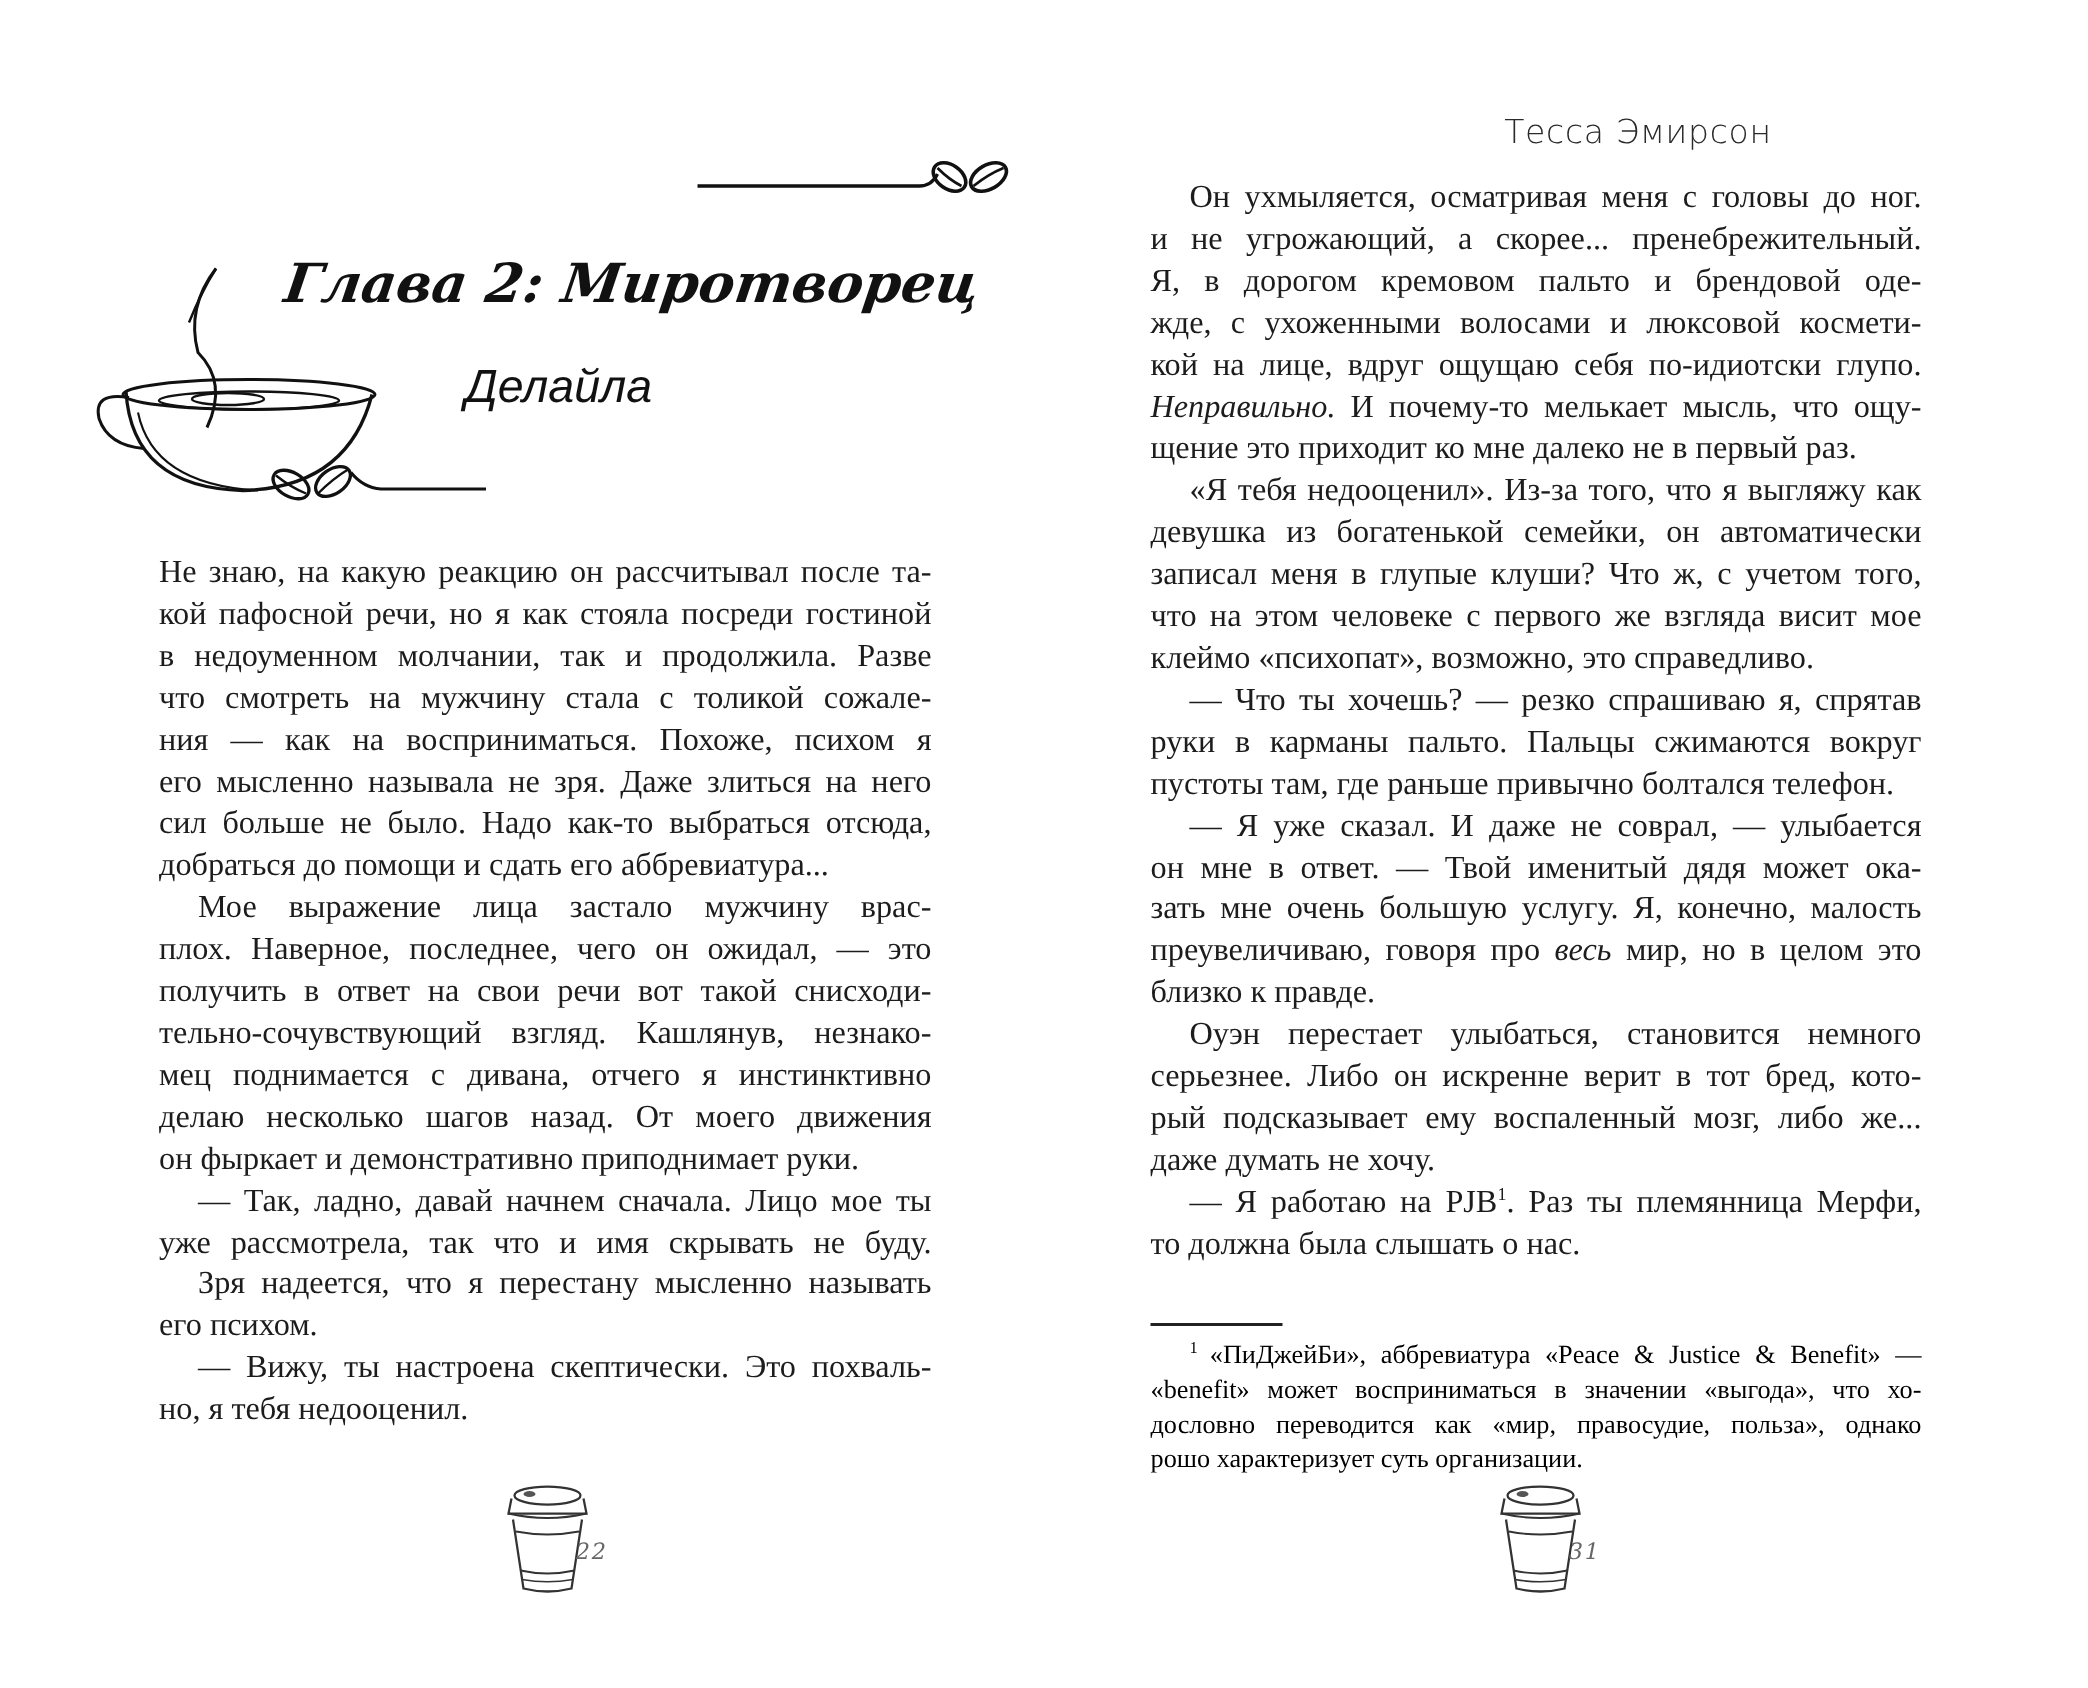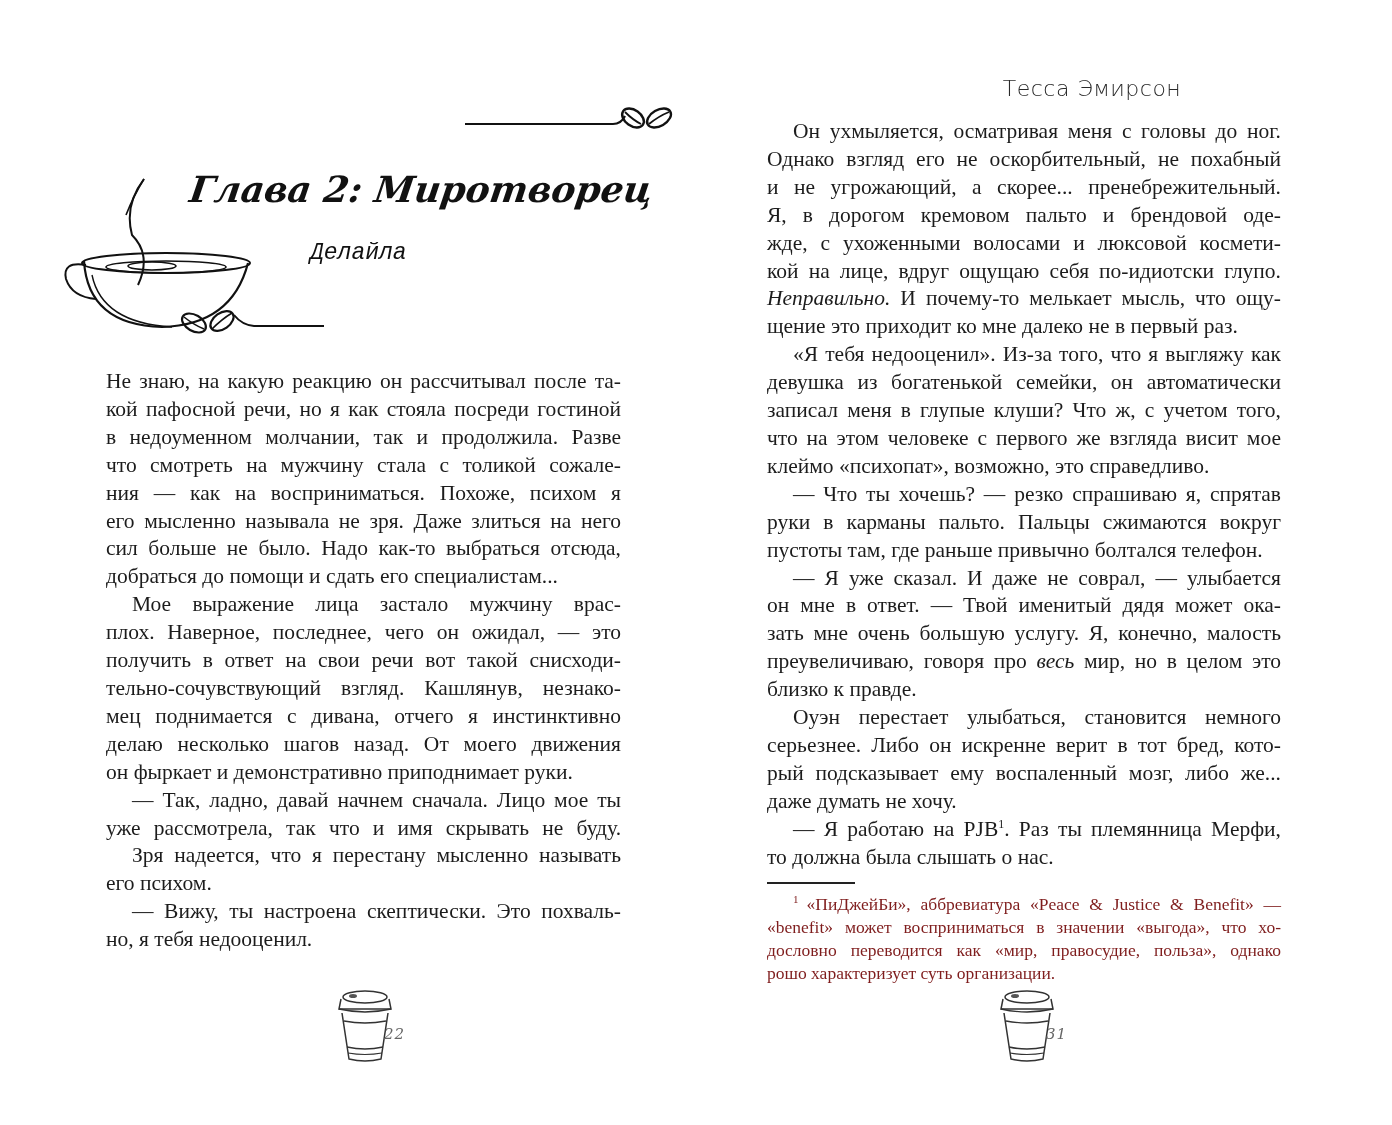--- a/index.html
+++ b/index.html
@@ -27,28 +27,28 @@
     }
     .running-head span { position: relative; left: 32px; }
     .chapter-title {
       position: absolute; left: 190px; top: 168px;
       font-family: "DejaVu Serif", serif; font-style: italic; font-weight: bold;
       font-size: 36px; color: #111; letter-spacing: 0px;
       transform: skewX(-8deg);
     }
     .chapter-sub {
       position: absolute; left: 310px; top: 240px;
-      font-family: Liberation Mono, monospace; font-style: italic;
-      font-size: 23px; color: #111;
+      font-family: Liberation Sans, sans-serif; font-style: italic;
+      font-size: 31px; color: #111;
     }
     .footnote-rule { position: absolute; left: 71px; top: 882px; width: 88px; height: 2px; background: #222; }
     .footnote {
       position: absolute; left: 71px; top: 888px; width: 514px;
       font-family: "Liberation Serif", "DejaVu Serif", serif;
-      font-size: 17.5px; line-height: 23.2px; color: #7f1d1d;
+      font-size: 17.5px; line-height: 23.2px; color: #000000;
     }
     .footnote .line { display: block; text-align: justify; text-align-last: justify; white-space: nowrap; }
     .footnote .line.last { text-align-last: left; }
     .footnote .line.indent { padding-left: 26px; }
     .fn-mark { font-size: 11px; vertical-align: super; margin-right: 8px; }
     .sup { font-size: 12px; vertical-align: super; line-height: 0; }
     .page-num-cup { position: absolute; width: 80px; height: 80px; }
     .page-num-cup .num {
       position: absolute; left: 0; top: 40px; width: 80px; text-align: right;
       font-family: "DejaVu Serif", serif; font-style: italic; font-size: 15px; color: #666;
@@ -95,21 +95,21 @@
   <div class="chapter-sub">Делайла</div>
 
   <div class="text-block left-text" id="left-body">
       <span class="line"><span>Не знаю, на какую реакцию он рассчитывал после та-</span></span>
       <span class="line"><span>кой пафосной речи, но я как стояла посреди гостиной</span></span>
       <span class="line"><span>в недоуменном молчании, так и продолжила. Разве</span></span>
       <span class="line"><span>что смотреть на мужчину стала с толикой сожале-</span></span>
       <span class="line"><span>ния — как на восприниматься. Похоже, психом я</span></span>
       <span class="line"><span>его мысленно называла не зря. Даже злиться на него</span></span>
       <span class="line"><span>сил больше не было. Надо как-то выбраться отсюда,</span></span>
-      <span class="line last"><span>добраться до помощи и сдать его специалистам...</span></span>
+      <span class="line last"><span>добраться до помощи и сдать его аббревиатура...</span></span>
       <span class="line indent"><span>Мое выражение лица застало мужчину врас-</span></span>
       <span class="line"><span>плох. Наверное, последнее, чего он ожидал, — это</span></span>
       <span class="line"><span>получить в ответ на свои речи вот такой снисходи-</span></span>
       <span class="line"><span>тельно-сочувствующий взгляд. Кашлянув, незнако-</span></span>
       <span class="line"><span>мец поднимается с дивана, отчего я инстинктивно</span></span>
       <span class="line"><span>делаю несколько шагов назад. От моего движения</span></span>
       <span class="line last"><span>он фыркает и демонстративно приподнимает руки.</span></span>
       <span class="line indent"><span>— Так, ладно, давай начнем сначала. Лицо мое ты</span></span>
       <span class="line"><span>уже рассмотрела, так что и имя скрывать не буду.</span></span>
       <span class="line indent"><span>Зря надеется, что я перестану мысленно называть</span></span>
@@ -131,21 +131,20 @@
     </svg>
     <div class="num">22</div>
   </div>
 </div>
 
 <div class="page page-right">
   <div class="running-head"><span>Тесса Эмирсон</span></div>
 
   <div class="text-block right-text" id="right-body">
       <span class="line indent"><span>Он ухмыляется, осматривая меня с головы до ног.</span></span>
-      <span class="line"><span>Однако взгляд его не оскорбительный, не похабный</span></span>
       <span class="line"><span>и не угрожающий, а скорее... пренебрежительный.</span></span>
       <span class="line"><span>Я, в дорогом кремовом пальто и брендовой оде-</span></span>
       <span class="line"><span>жде, с ухоженными волосами и люксовой космети-</span></span>
       <span class="line"><span>кой на лице, вдруг ощущаю себя по-идиотски глупо.</span></span>
       <span class="line"><i>Неправильно.</i><span> И почему-то мелькает мысль, что ощу-</span></span>
       <span class="line last"><span>щение это приходит ко мне далеко не в первый раз.</span></span>
       <span class="line indent"><span>«Я тебя недооценил». Из-за того, что я выгляжу как</span></span>
       <span class="line"><span>девушка из богатенькой семейки, он автоматически</span></span>
       <span class="line"><span>записал меня в глупые клуши? Что ж, с учетом того,</span></span>
       <span class="line"><span>что на этом человеке с первого же взгляда висит мое</span></span>

